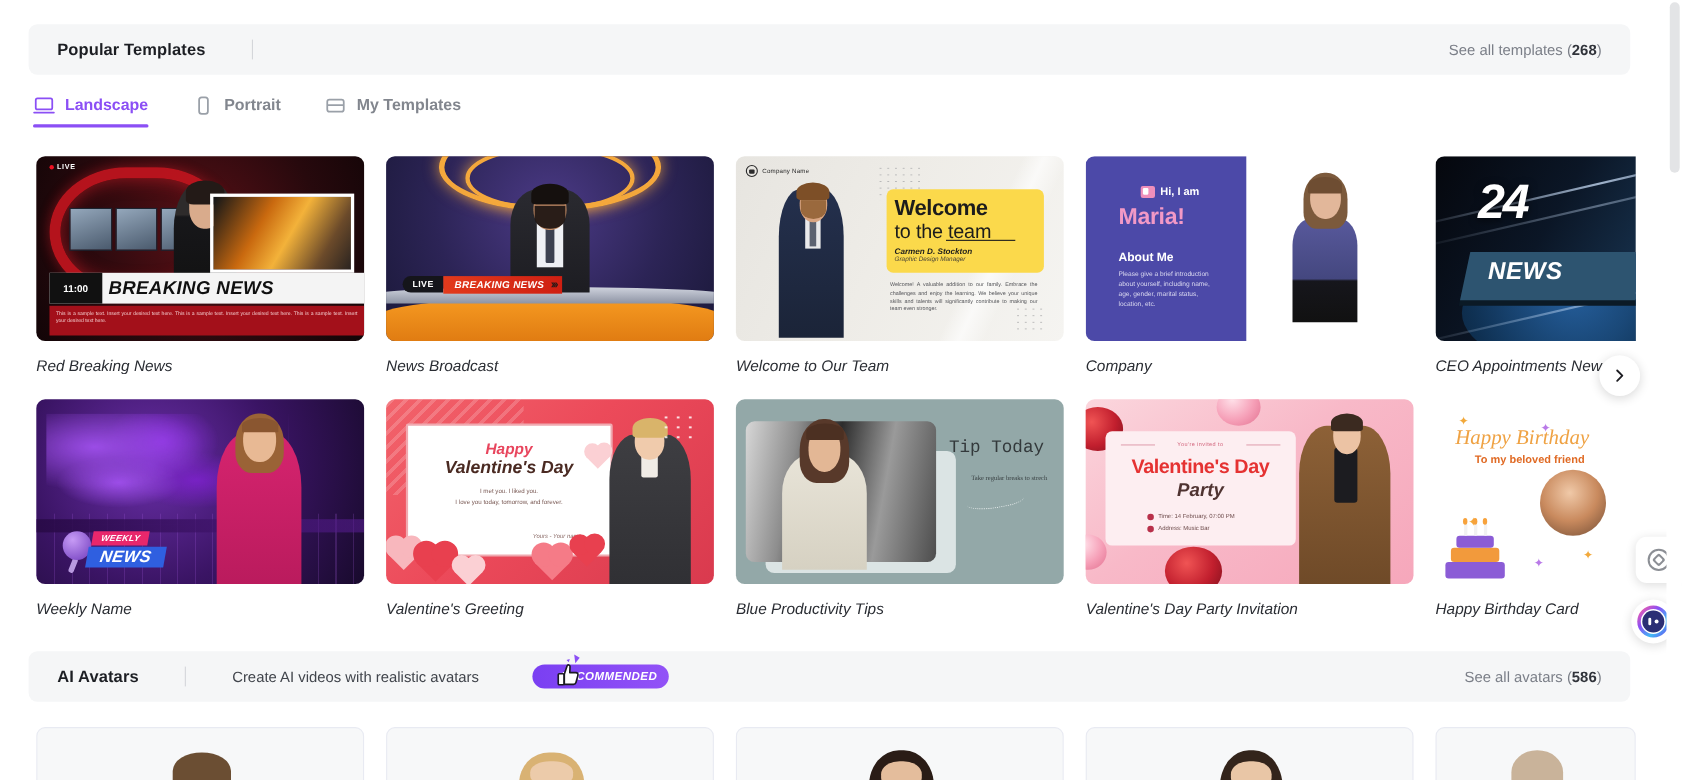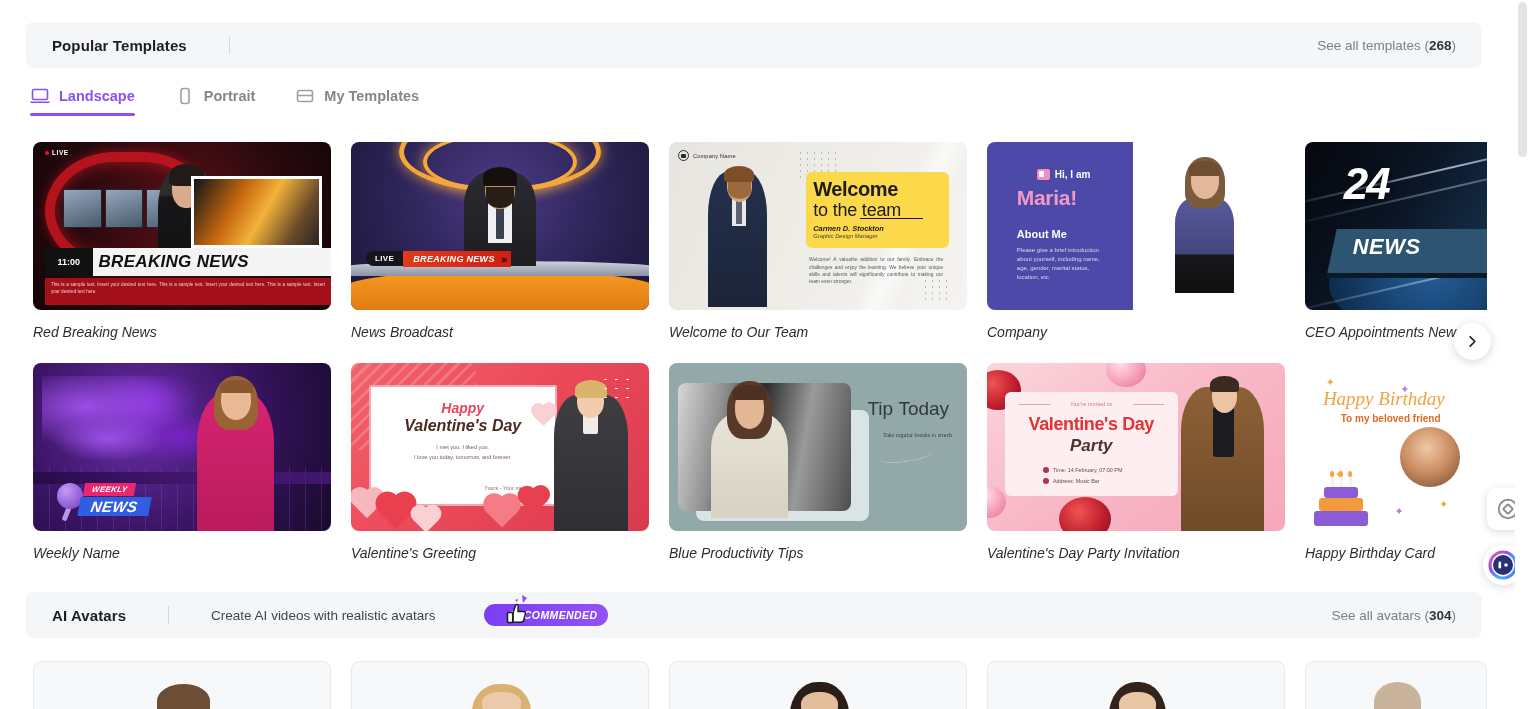--- a/index.html
+++ b/index.html
@@ -390,22 +390,22 @@
   .bp-shadow { position:absolute; left:9%; top:28%; width:58%; height:66%;
     background:#e8eeee; border-radius:8px; opacity:.85;}
   .bp-person { position:absolute; left:14%; top:30%; width:26%; height:62%;
     background:linear-gradient(180deg,#e8e4d8 0%,#d6d1c2 100%); border-radius:34% 34% 0 0;}
   .bp-face { position:absolute; left:22%; top:15%; width:10%; height:24%;
     background:#e3b795; border-radius:46% 46% 48% 48%;}
   .bp-hair { position:absolute; left:19.6%; top:11%; width:15%; height:34%;
     background:#58392a; border-radius:48% 48% 34% 34%;}
   .bp-hairF { position:absolute; left:21.4%; top:13%; width:11.4%; height:9%;
     background:#4c3022; border-radius:50% 50% 8% 8%;}
-  .bp-tip { position:absolute; right:6%; top:21%; color:#fff; font-size:19px;
-    font-style:italic; font-family:Liberation Sans, sans-serif;}
+  .bp-tip { position:absolute; right:6%; top:21%; color:#fff; font-size:16px;
+    font-style:italic; font-family:Liberation Mono, monospace;}
   .bp-tip span { color:#33393b; font-style:normal; }
   .bp-sub { position:absolute; right:5%; top:41%; font-size:6px; color:#3a4244;
     font-family:"Liberation Serif", serif;}
   .bp-swoosh { position:absolute; right:12%; top:52%; width:52px; height:12px;
     border-bottom:1.4px dotted #e4eaea; border-radius:0 0 50% 50%; transform:rotate(-8deg);}
 
   
   .t-vp { background:linear-gradient(145deg,#fbd6dd 0%,#f8b9c8 45%,#f6a7bb 100%); }
   .vp-rose { position:absolute; border-radius:50%;
     background:radial-gradient(circle at 38% 34%, #f05454 0%, #c21f2e 55%, #7c0f1c 100%);}
@@ -718,21 +718,21 @@
       <svg class="thumb-icon" viewBox="0 0 40 40">
         <path d="M26 2 L31 5 L27 10 Z" fill="#8b4ff5"></path>
         <path d="M19 7 L22 6 L21 9 Z" fill="#8b4ff5"></path>
         <path d="M13 18 L16 17.2 L15.2 20 Z" fill="#8b4ff5"></path>
         <path d="M17 20 L19.5 12.5 C20 11 22.2 11.2 22.2 13 L22 18.5 L27.5 18.5 C29 18.5 29.8 19.8 29.3 21.2 L27.6 27.5 C27.3 28.6 26.4 29.2 25.3 29.2 L17 29.2 Z" fill="#ffffff" stroke="#1b1b22" stroke-width="1.5" stroke-linejoin="round"></path>
         <rect x="11.5" y="19.5" width="5.2" height="10" rx="1" fill="#ffffff" stroke="#1b1b22" stroke-width="1.5"></rect>
       </svg>
       <span class="rec-badge">RECOMMENDED</span>
     </span>
     <span class="section-spacer"></span>
-    <span class="see-all"><span>See all avatars (</span><b>304</b><span>)</span></span>
+    <span class="see-all"><span>See all avatars (</span><b>586</b><span>)</span></span>
   </div>
 
   <div class="row" style="top:661px;">
     <div class="avatar-card">
       <div style="position:absolute;left:44%;top:26px;width:13%;height:120px;background:linear-gradient(180deg,#e7c4a6 0%,#d8ae8c 100%);border-radius:40% 40% 0 0;"></div>
       <div style="position:absolute;left:41.5%;top:22px;width:18%;height:34px;background:#6b4e33;border-radius:50% 50% 16% 16%;"></div>
     </div>
     <div class="avatar-card">
       <div style="position:absolute;left:44%;top:28px;width:13%;height:120px;background:linear-gradient(180deg,#eccbaa 0%,#dcb18d 100%);border-radius:40% 40% 0 0;"></div>
       <div style="position:absolute;left:40.5%;top:22px;width:20%;height:60px;background:#d9b273;border-radius:46% 46% 30% 30%;"></div>

